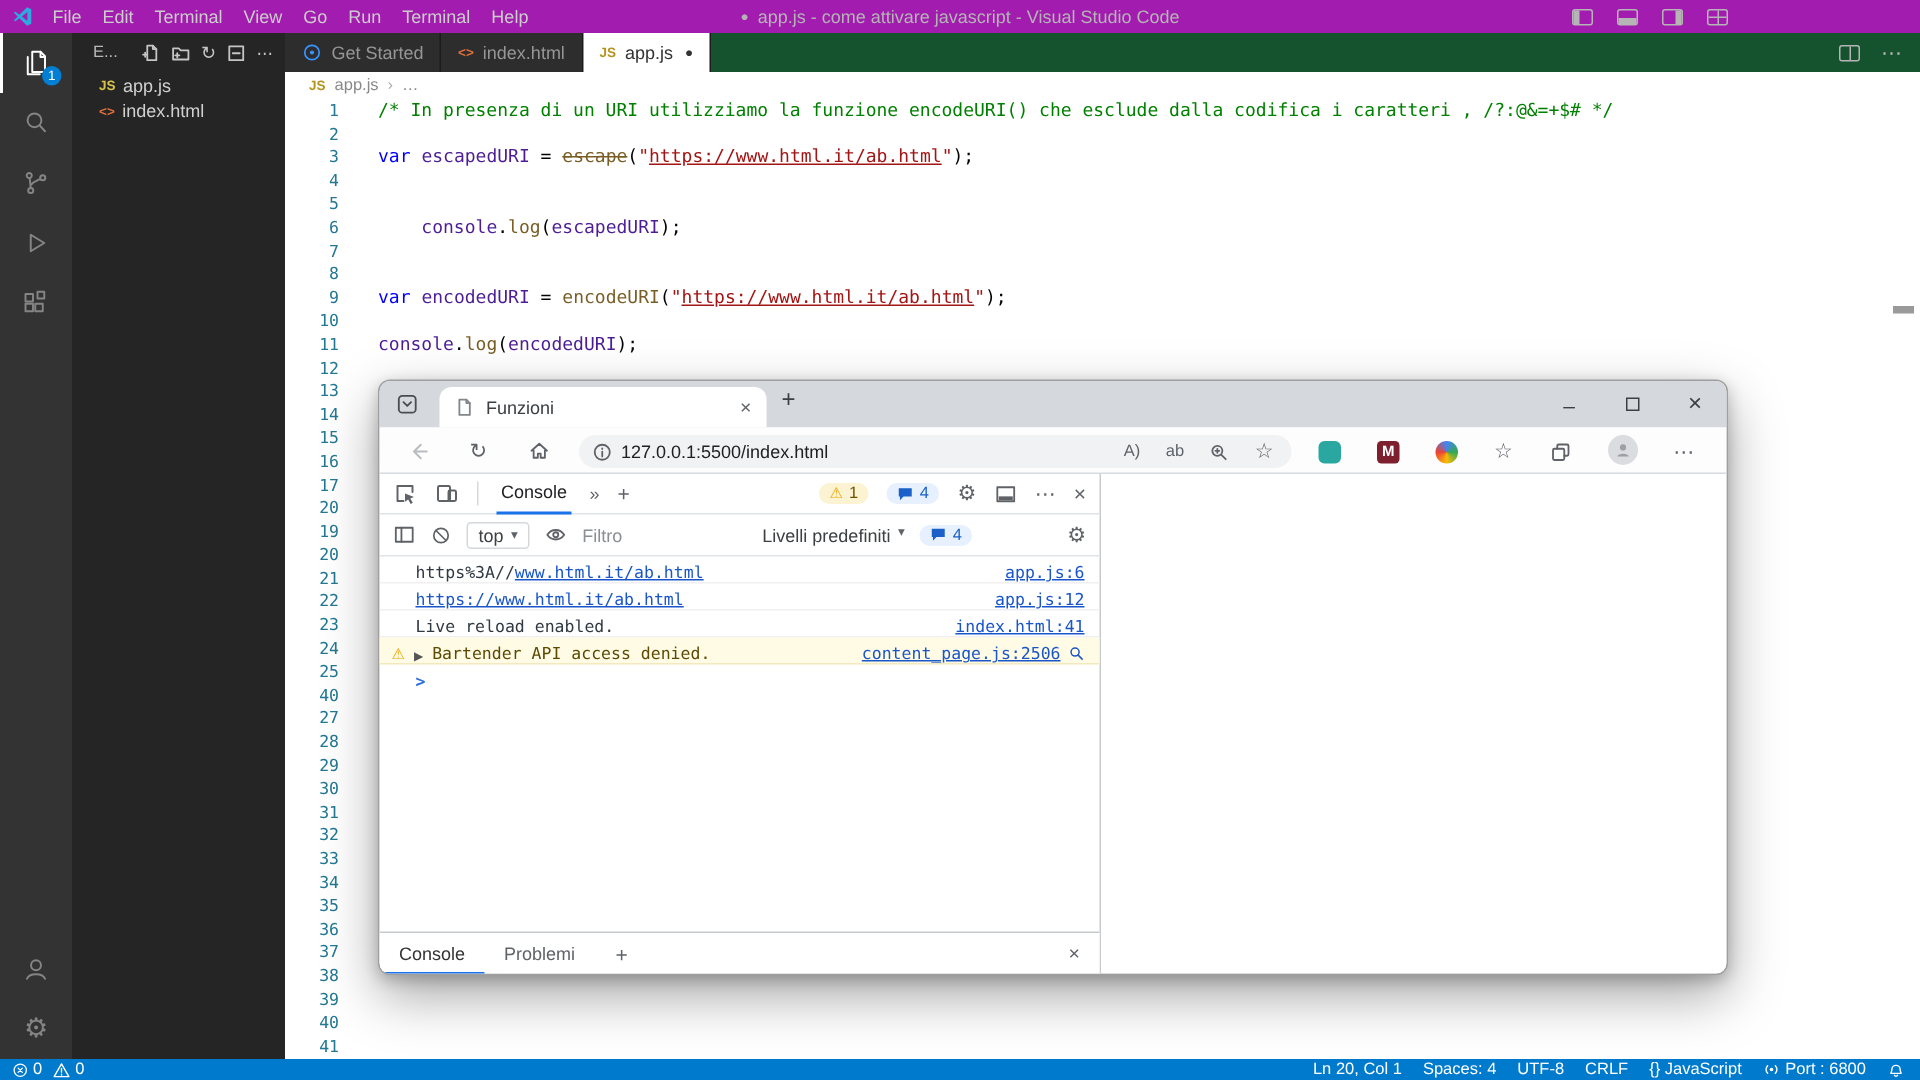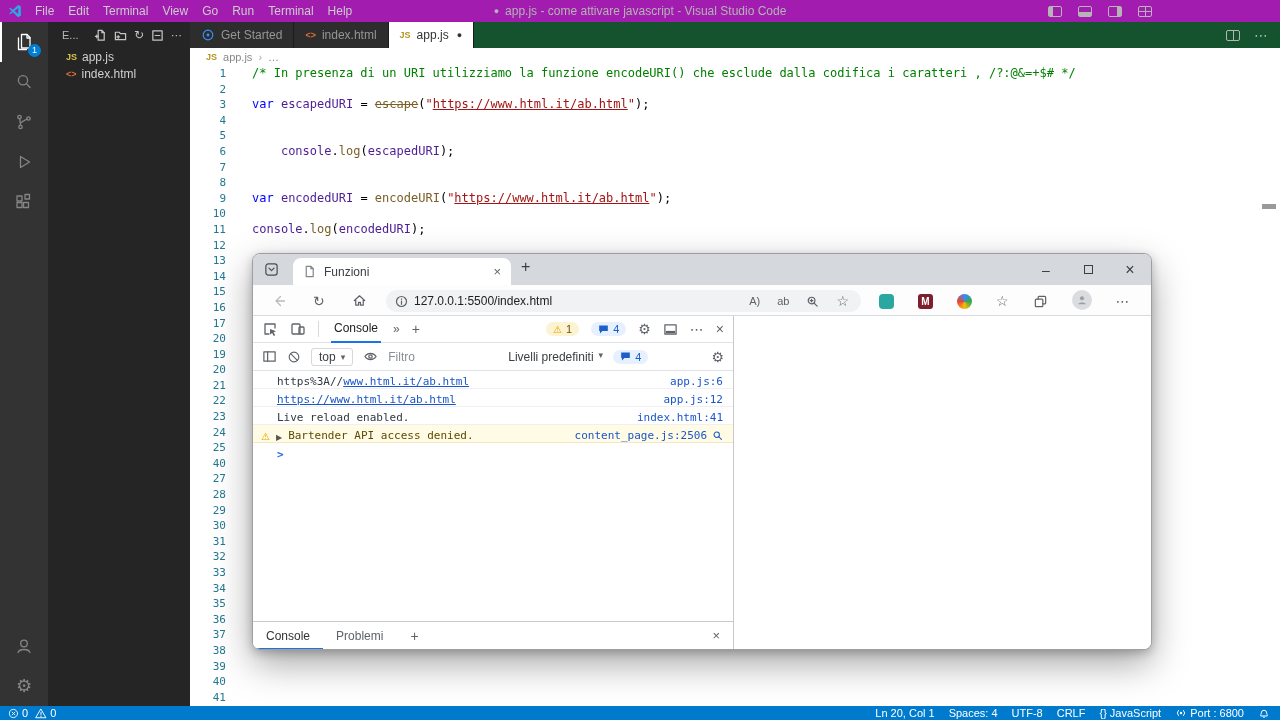--- a/index.html
+++ b/index.html
@@ -107,21 +107,21 @@
 .topdd{display:flex;align-items:center;gap:5px;border:1px solid #d5d8db;border-radius:3px;padding:1px 7px;color:#3c4043}
 .caret{font-size:9px;color:#5f6368;font-family:"DejaVu Sans",sans-serif}
 .filter-input{border:none;outline:none;background:transparent;font-size:12px;width:110px;color:#3c4043;font-family:"Liberation Sans",sans-serif}
 .filter-input::placeholder{color:#8a8f94}
 .levels{display:flex;align-items:flex-start;gap:5px;color:#3c4043}
 .row2-gear{margin-left:auto}
 .gear-glyph{font-size:14px;font-family:"DejaVu Sans",sans-serif}
 .dt-msgs{font-family:"DejaVu Sans Mono","Liberation Mono",monospace;font-size:11px;color:#303942}
 .msg{display:flex;align-items:flex-end;min-height:18px;padding:0 10px 0 24px;border-bottom:1px solid #f0f0f0}
 .msg .lnk{color:#1a56c9;text-decoration:underline}
-.msg .src{margin-left:auto;color:#1a56c9;}
+.msg .src{margin-left:auto;color:#1a56c9;text-decoration:underline}
 .msg.warn{background:#fffbe5;border-color:#f2e9c0;color:#5c4a03;padding-left:8px;gap:6px}
 .w-ico{color:#eda400;font-size:10px;font-family:"DejaVu Sans",sans-serif;text-decoration:none}
 .w-exp{font-size:8px;color:#555;font-family:"DejaVu Sans",sans-serif}
 .srcwrap{margin-left:auto;display:flex;align-items:center;gap:5px}
 .srcwrap .src{margin-left:6px}
 .mag{color:#1a56c9}
 .msg.prompt-row{border-bottom:none}
 .prompt{color:#2d6fe0;font-weight:bold}
 .drawer{position:absolute;left:0;bottom:0;width:480px;height:28px;border-top:1px solid #c6cacd;background:#fff;display:flex;align-items:center;font-size:12px;color:#5f6368}
 .drawer-tab{padding:0 13px;height:28px;display:flex;align-items:center}

